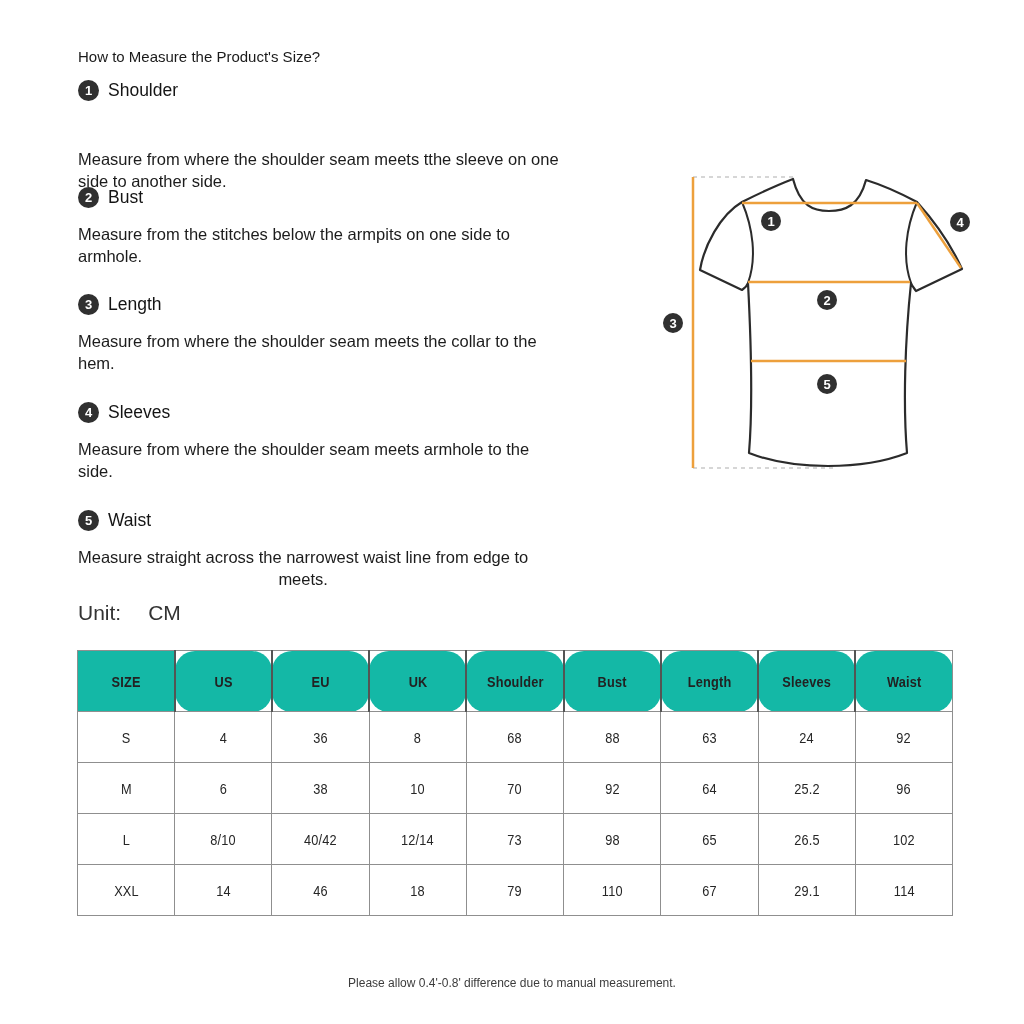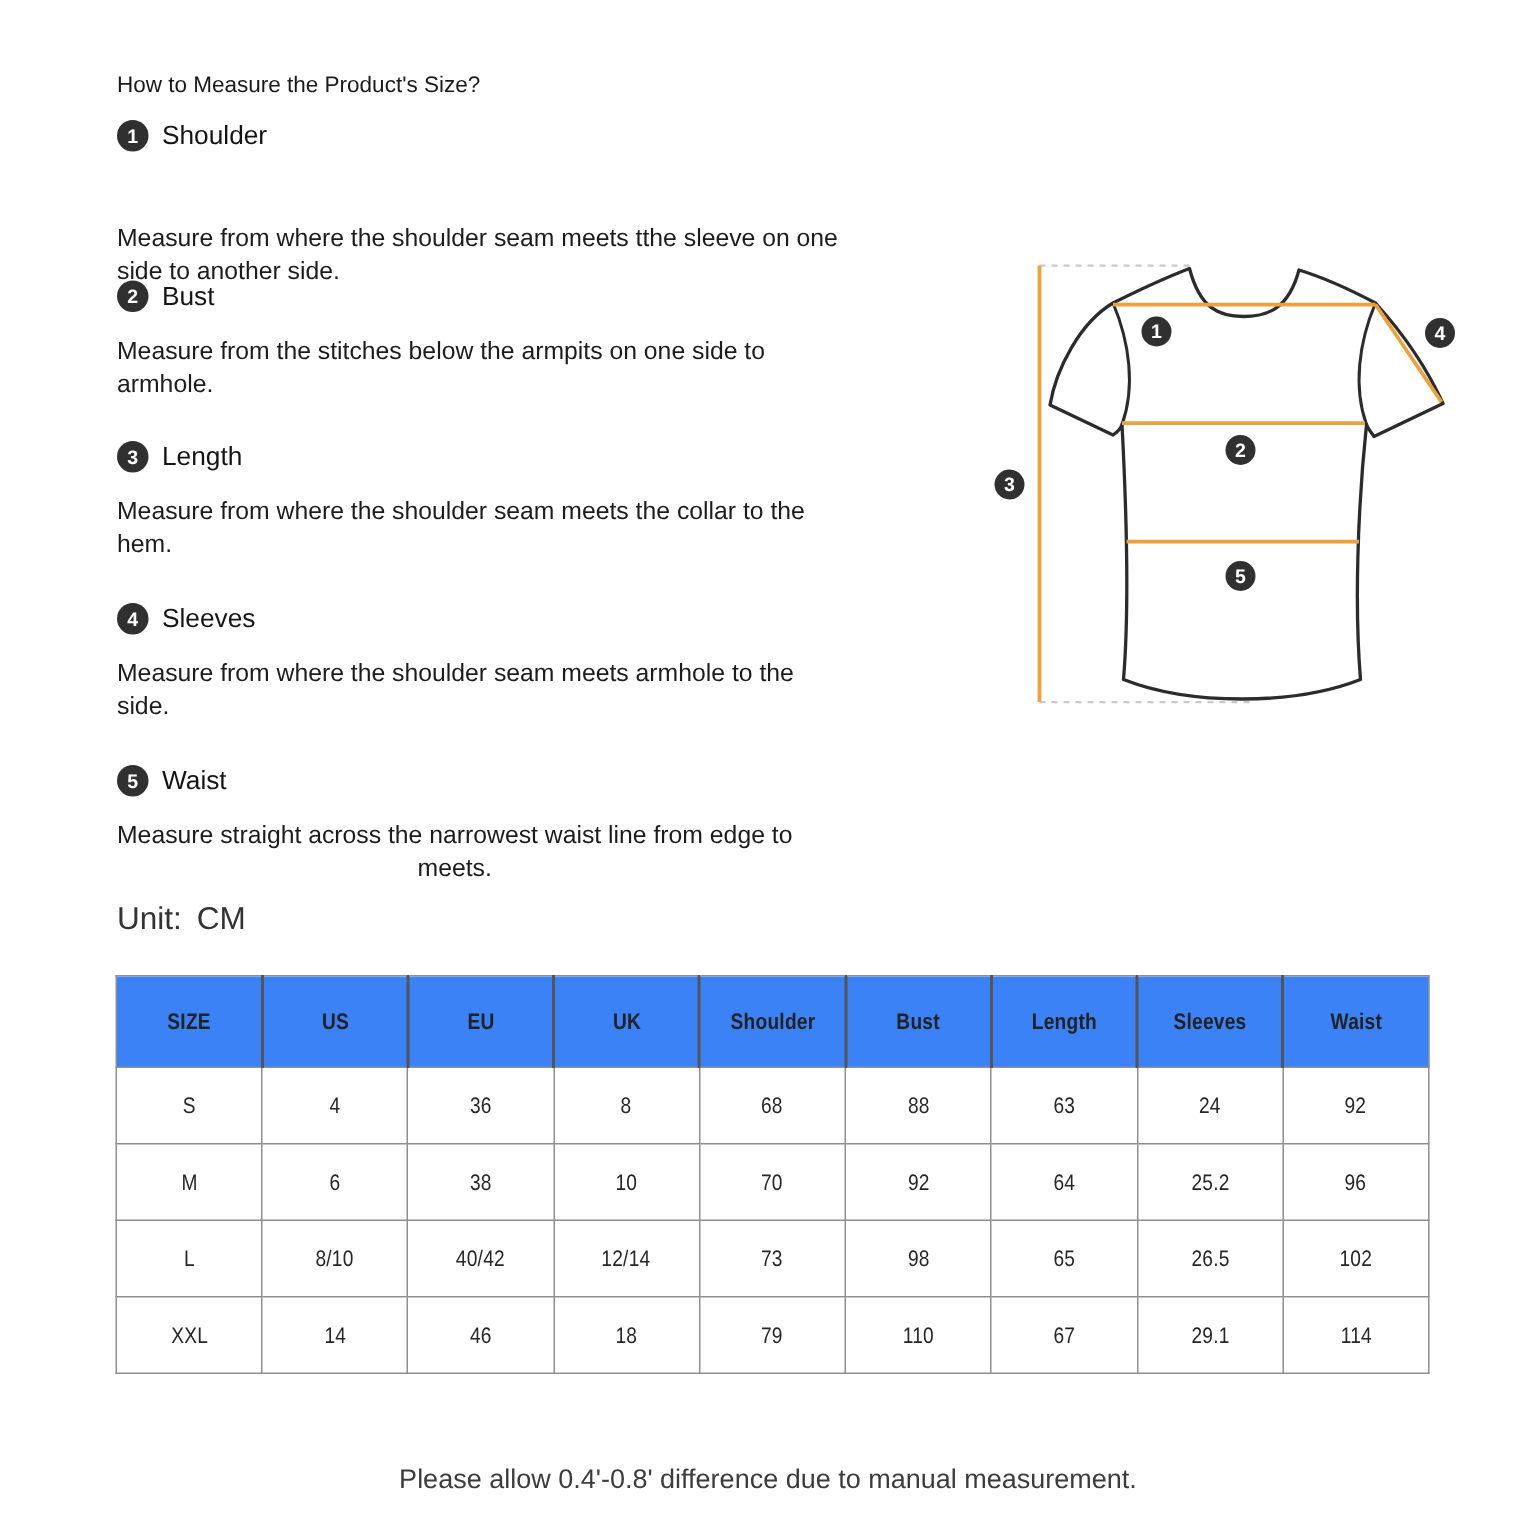--- a/index.html
+++ b/index.html
@@ -13,38 +13,38 @@
   }
   .step-head { left:78px; height:22px; display:flex; align-items:center; gap:9px; }
   .badge {
     width:21px; height:21px; border-radius:50%; background:#303030; color:#ffffff;
     font-size:13px; font-weight:bold; display:inline-flex; align-items:center; justify-content:center;
     flex:0 0 auto;
   }
   .step-label { font-size:17.5px; color:#141414; white-space:nowrap; }
   .step-desc { left:78px; font-size:16.5px; color:#1c1c1c; line-height:22px; }
   .step-desc div { white-space:nowrap; }
-  #unit-line { left:78px; top:601px; font-size:21px; color:#333333; display:flex; gap:10px; }
+  #unit-line { left:78px; top:601px; font-size:21px; color:#333333; display:flex; gap:27px; }
   #size-table {
     position:absolute; left:77px; top:650px; width:876px;
     border-collapse:collapse; table-layout:fixed;
   }
   #size-table th {
-    height:58px; background:#3b82f6; border:1px solid #8f8f8f;
+    height:58px; background:#14b8a6; border:1px solid #8f8f8f;
     font-size:15px; font-weight:600; color:#222222; text-align:center;
   }
-  #size-table th + th { border-left:2px solid #545454; }
+  #size-table th + th { border-left:2px solid #545454;border-radius:20px; }
   #size-table td {
     height:48px; border:1px solid #8f8f8f; background:#ffffff;
     font-size:15px; font-weight:500; color:#262626; text-align:center;
   }
   .cond { display:inline-block; transform:scaleX(0.85); transform-origin:center; letter-spacing:0.2px; }
   #footer-note {
     left:0; top:976px; width:1024px; text-align:center;
-    font-size:18px; color:#3c3c3c;
+    font-size:12px; color:#3c3c3c;
   }
   #diagram { left:648px; top:150px; }
 </style>
 </head>
 <body>
 
 <div id="page">
 
   <div id="page-title" class="abs">How to Measure the Product's Size?</div>
 

